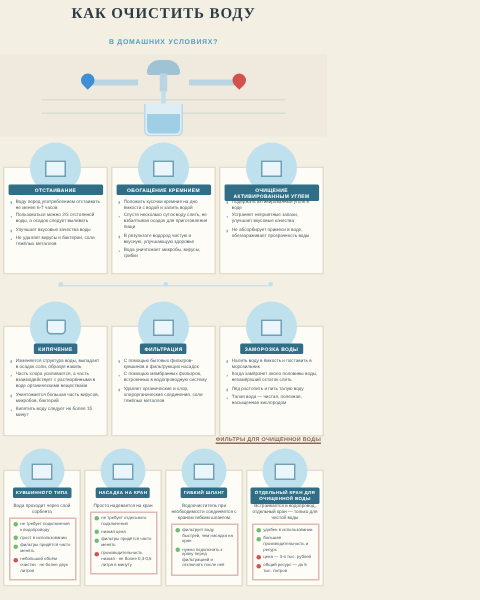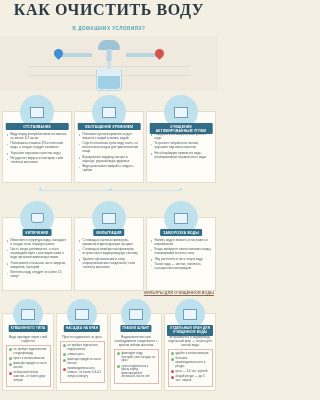--- a/index.html
+++ b/index.html
@@ -8,21 +8,21 @@
     font-family:"Liberation Sans", sans-serif;
     background:#f3efe3;
     color:#3a4a52;
   }
   .page { position:relative; width:218px; height:400px; background:#f3efe3; }
 
   
   .header { padding:4px 0 2px; text-align:center; background:#f3efe3; }
   .title {
     font-family:"Liberation Serif", serif;
-    font-weight:bold; font-size:16px; letter-spacing:.6px;
+    font-weight:bold; font-size:10px; letter-spacing:.6px;
     color:#2d3b44; line-height:12px;
   }
   .subtitle {
     display:inline-block; margin-top:1.5px;
     font-size:4.6px; font-weight:bold; letter-spacing:.5px;
     color:#4fa3bf;
   }
 
   
   .hero { position:relative; height:55px; background:#efeadd; overflow:hidden; }

